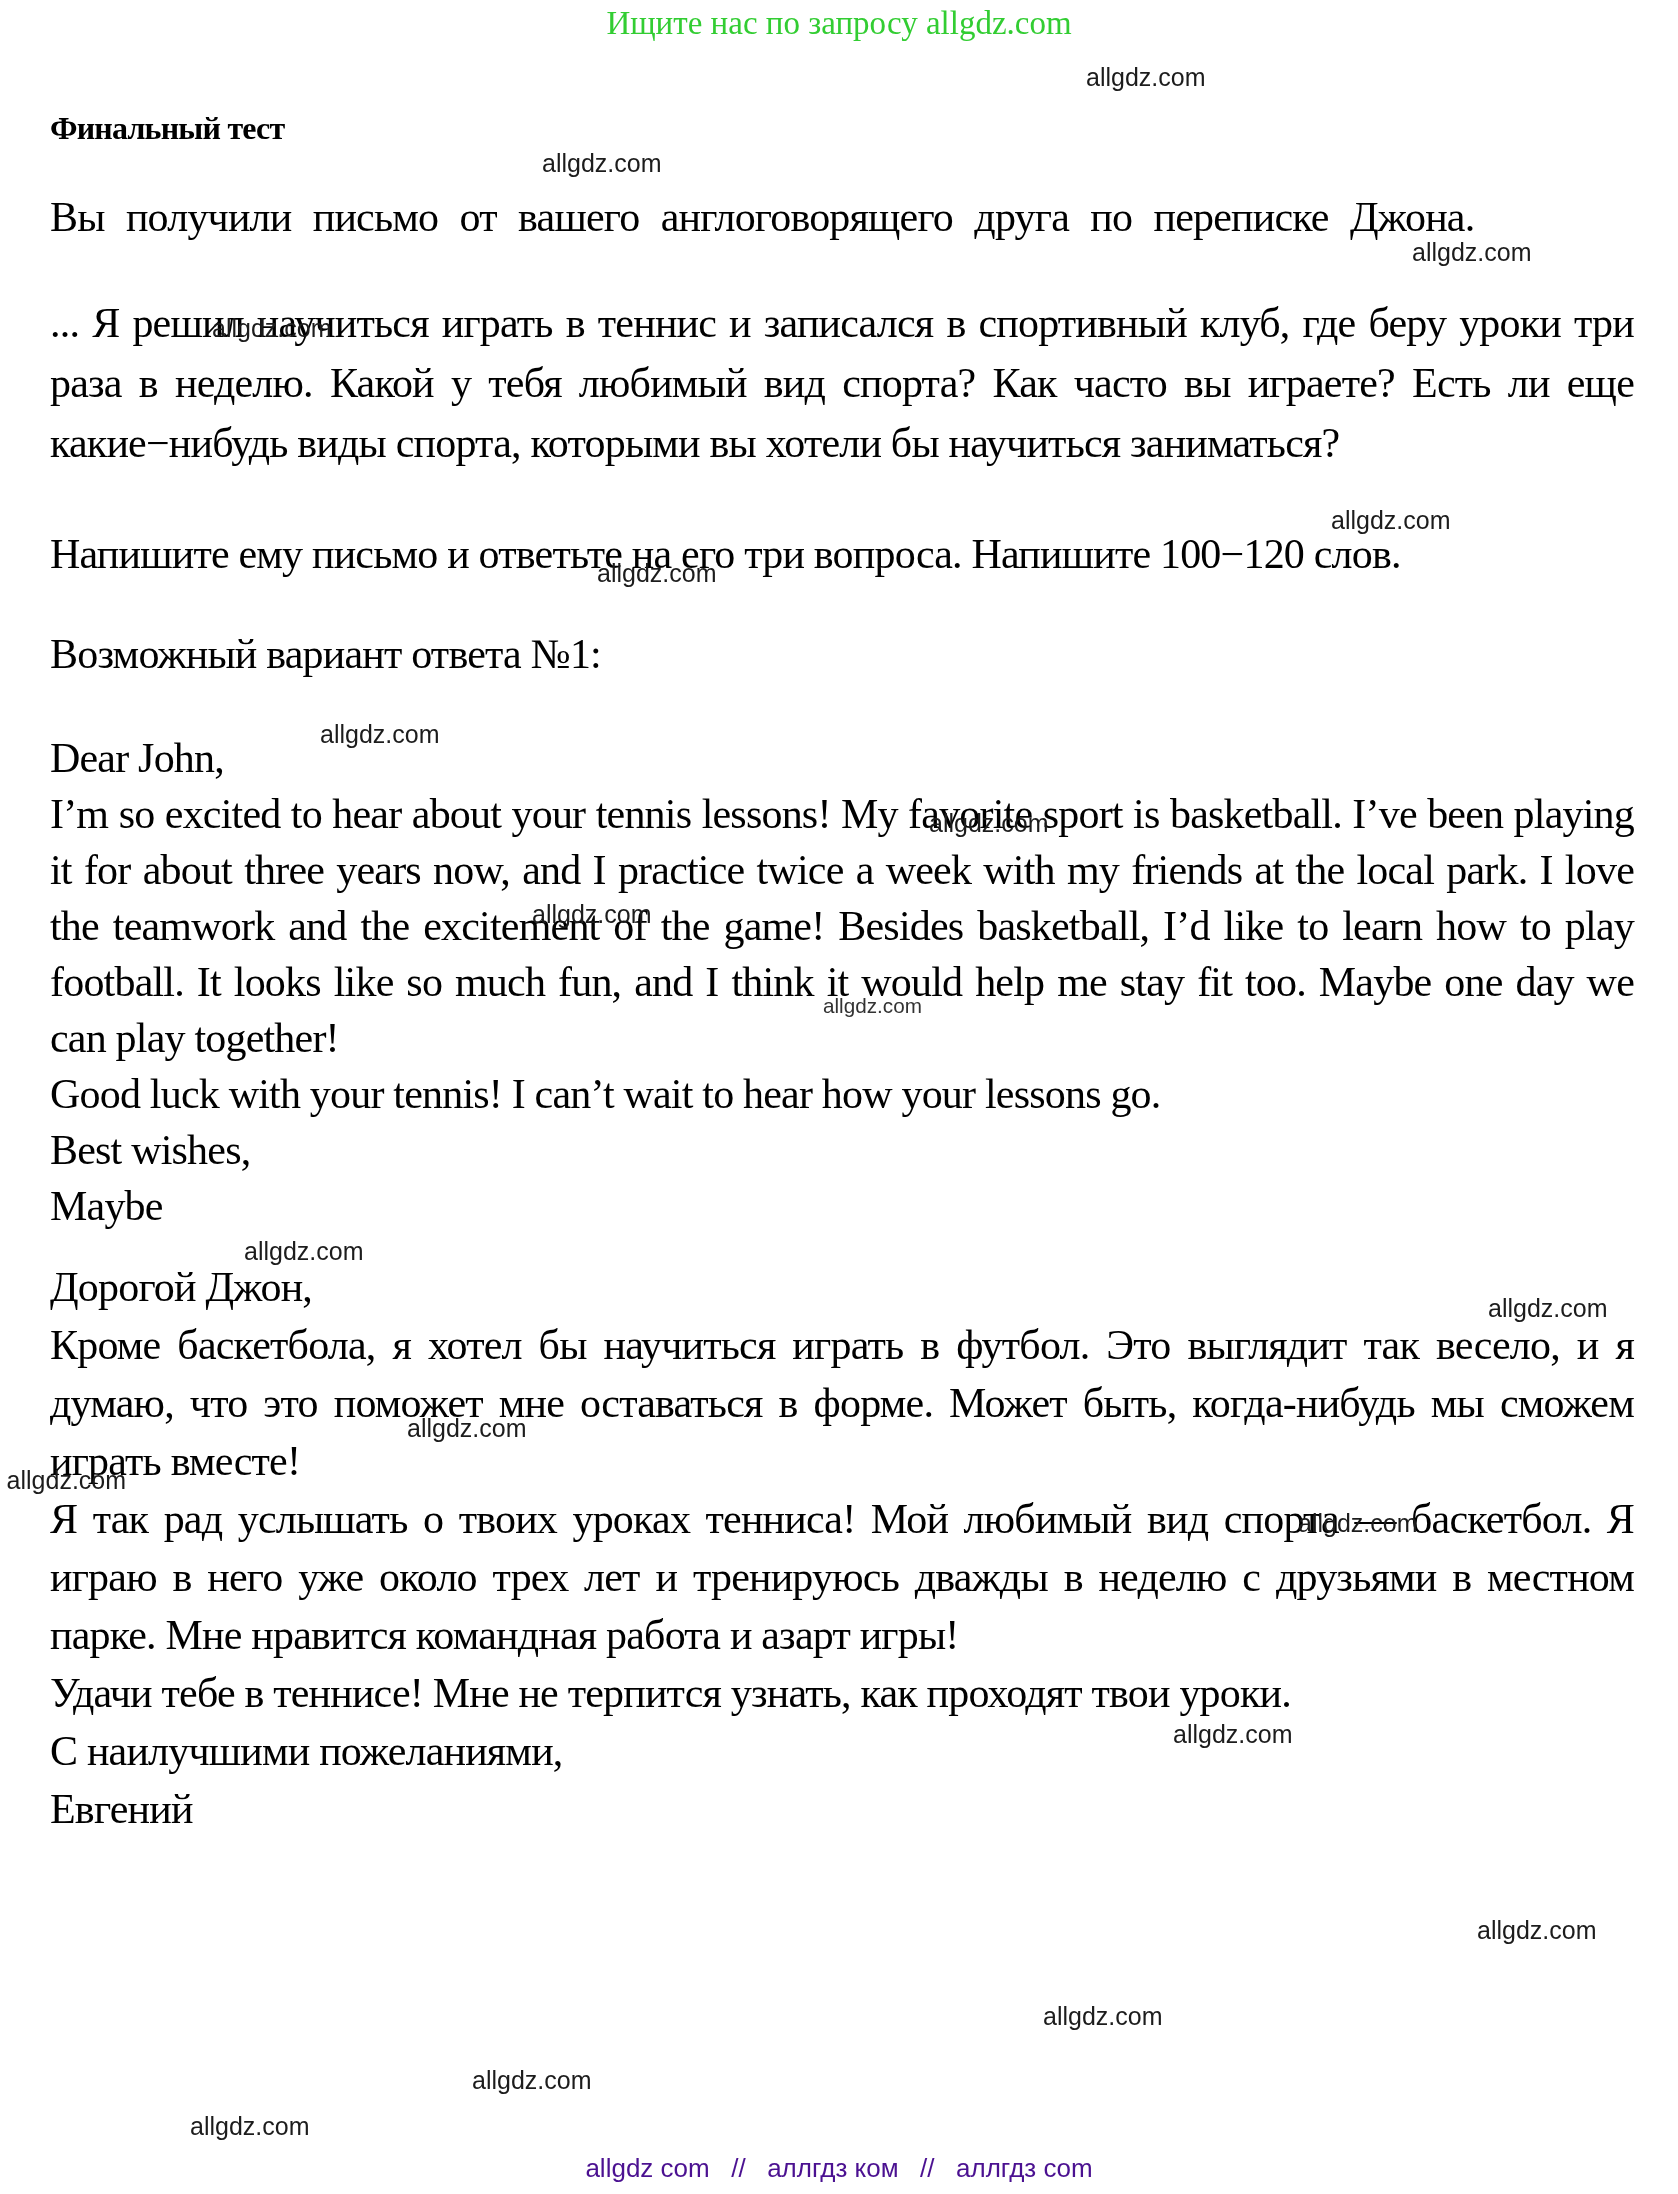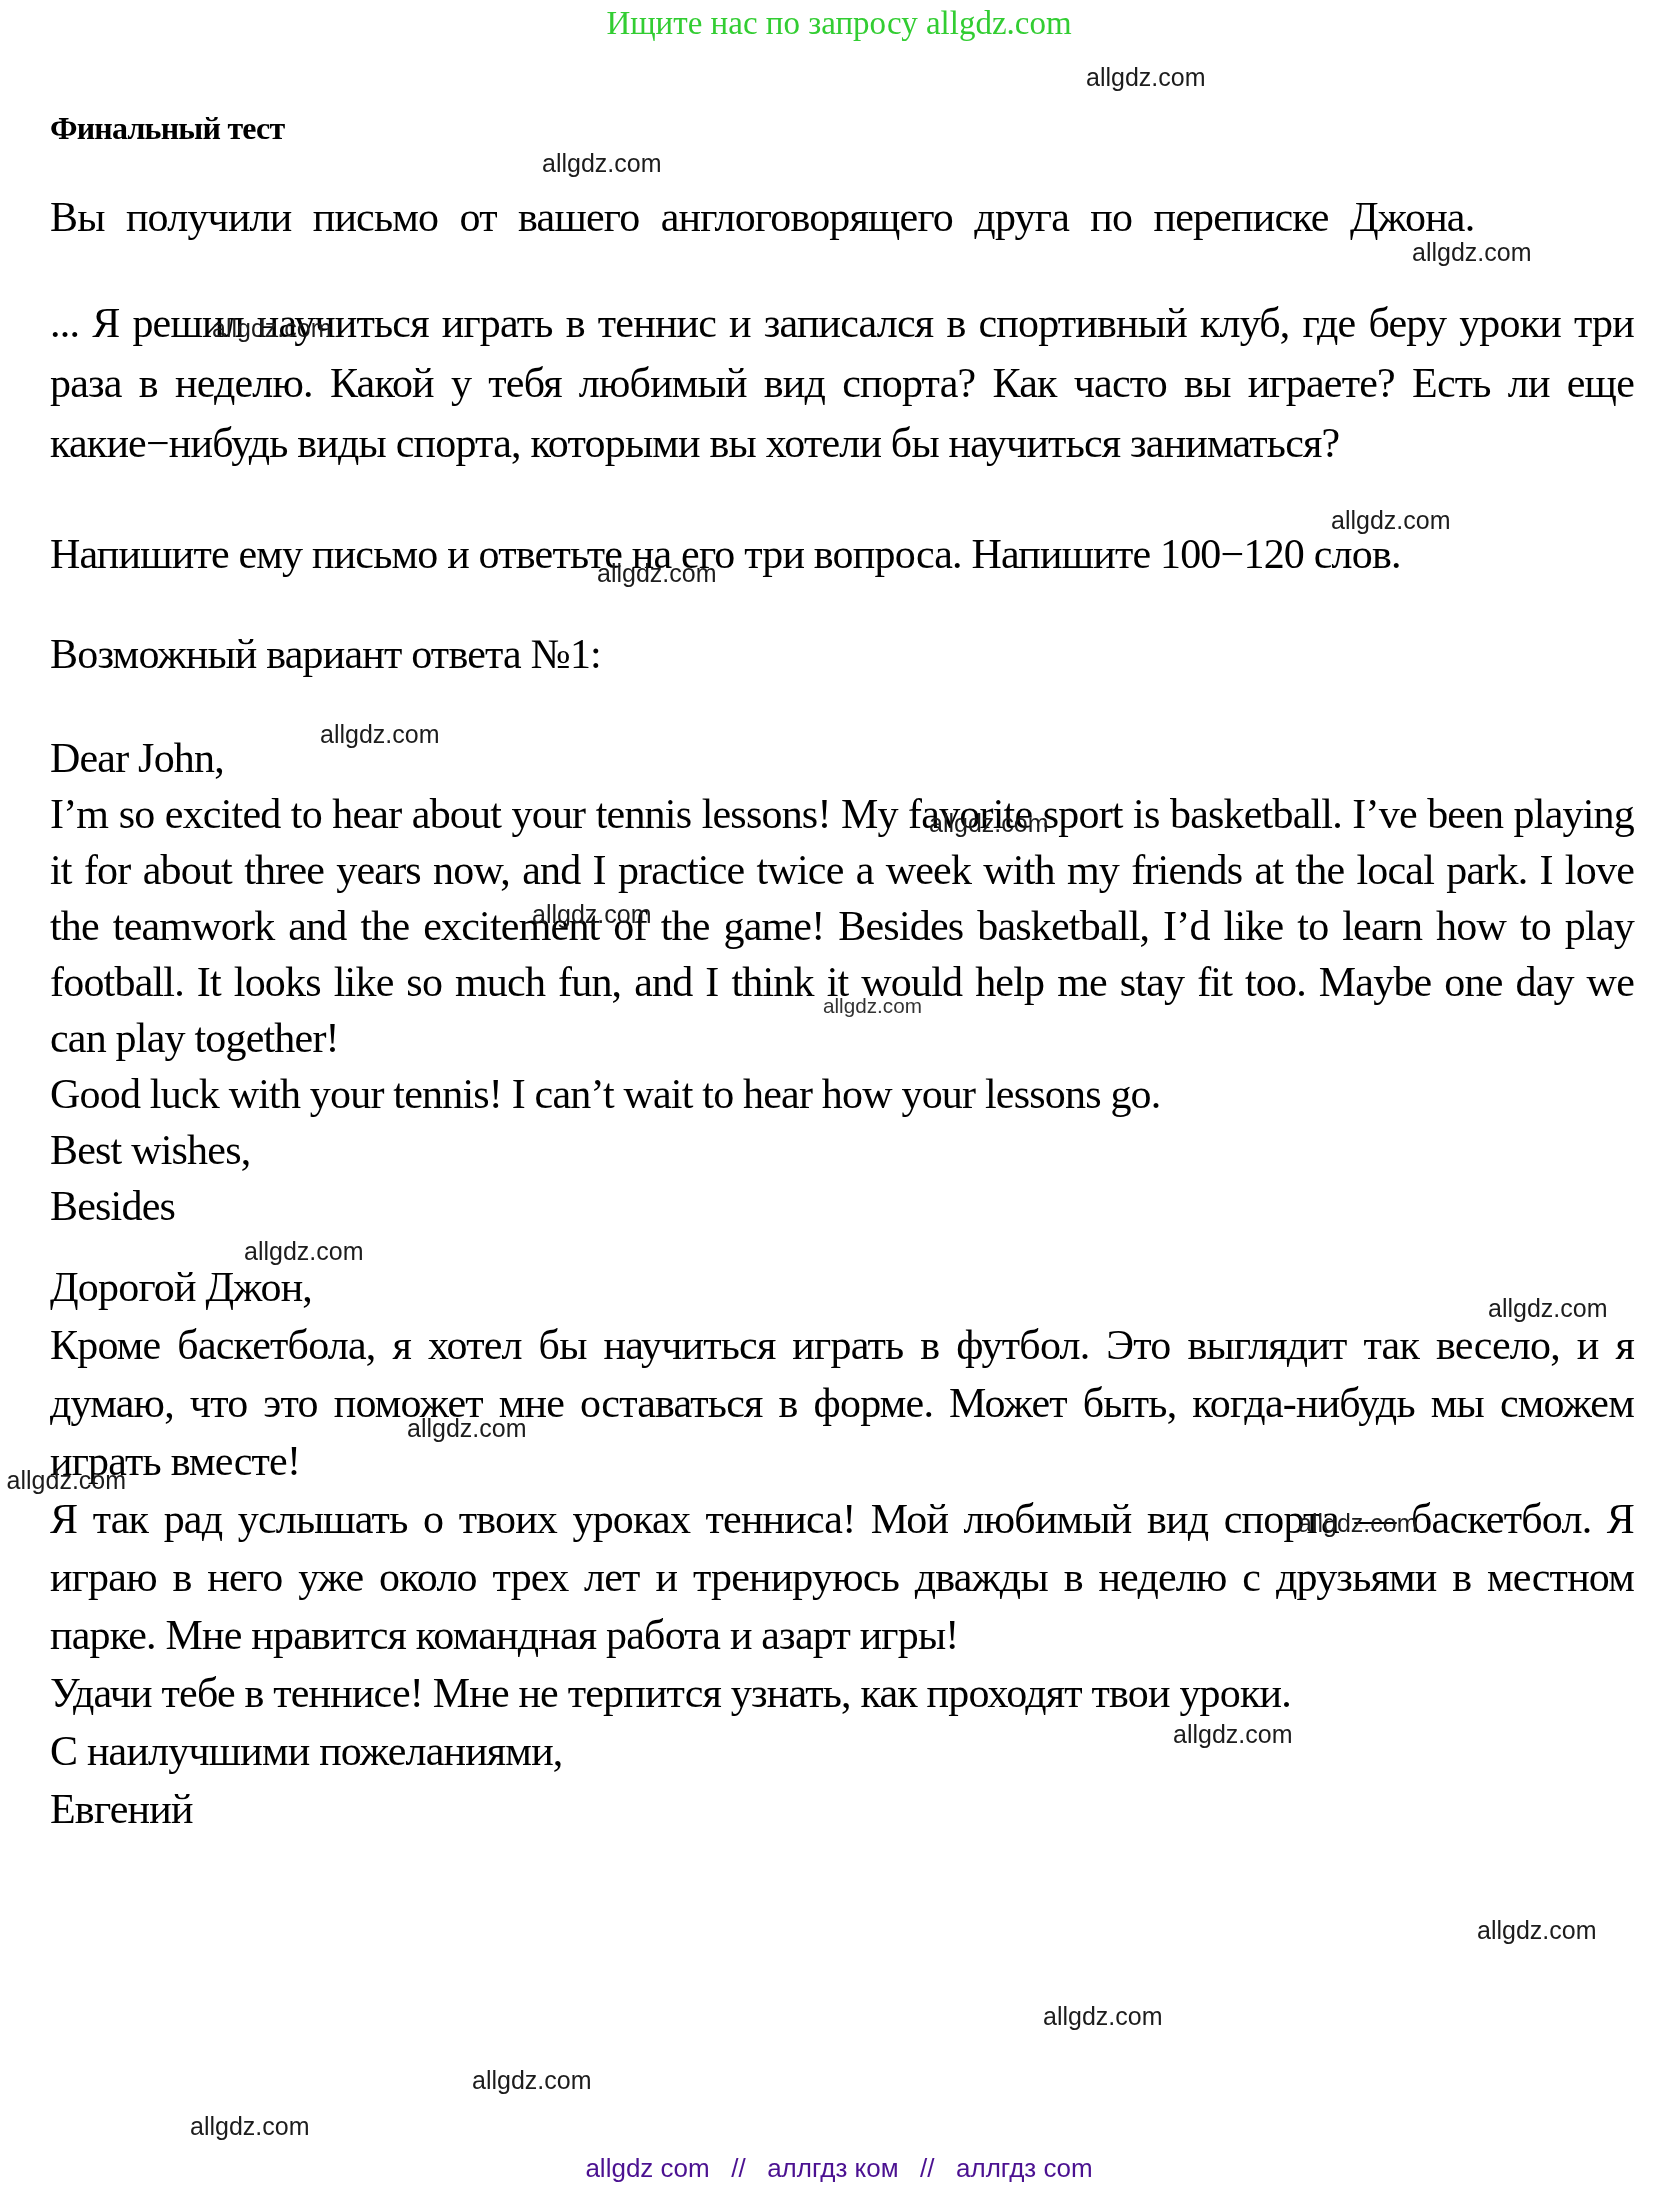--- a/index.html
+++ b/index.html
@@ -68,21 +68,21 @@
 
   <p class="para" style="margin-top:51px">Напишите ему письмо и ответьте на его три вопроса. Напишите 100−120 слов.</p>
 
   <p class="line" style="margin-top:40px">Возможный вариант ответа №1:</p>
 
   <div class="letter eng" style="margin-top:46px">
     <p class="line">Dear John,</p>
     <p class="para">I’m so excited to hear about your tennis lessons! My favorite sport is basketball. I’ve been playing it for about three years now, and I practice twice a week with my friends at the local park. I love the teamwork and the excitement of the game! Besides basketball, I’d like to learn how to play football. It looks like so much fun, and I think it would help me stay fit too. Maybe one day we can play together!</p>
     <p class="line">Good luck with your tennis! I can’t wait to hear how your lessons go.</p>
     <p class="line">Best wishes,</p>
-    <p class="line">Besides</p>
+    <p class="line">Maybe</p>
   </div>
 
   <div class="letter rus" style="margin-top:24px">
     <p class="line">Дорогой Джон,</p>
     <p class="para">Кроме баскетбола, я хотел бы научиться играть в футбол. Это выглядит так весело, и я думаю, что это поможет мне оставаться в форме. Может быть, когда-нибудь мы сможем играть вместе!</p>
     <p class="para">Я так рад услышать о твоих уроках тенниса! Мой любимый вид спорта — баскетбол. Я играю в него уже около трех лет и тренируюсь дважды в неделю с друзьями в местном парке. Мне нравится командная работа и азарт игры!</p>
     <p class="line">Удачи тебе в теннисе! Мне не терпится узнать, как проходят твои уроки.</p>
     <p class="line">С наилучшими пожеланиями,</p>
     <p class="line">Евгений</p>
   </div>

